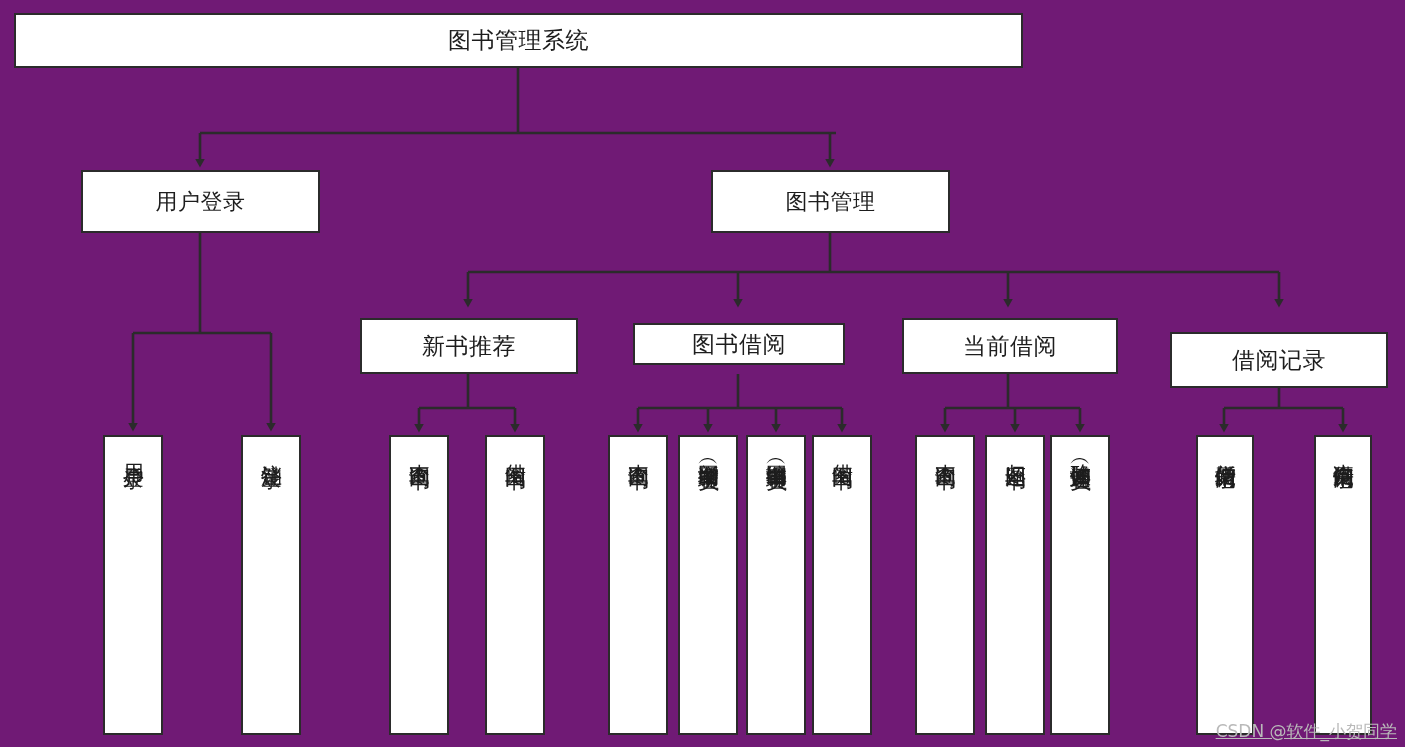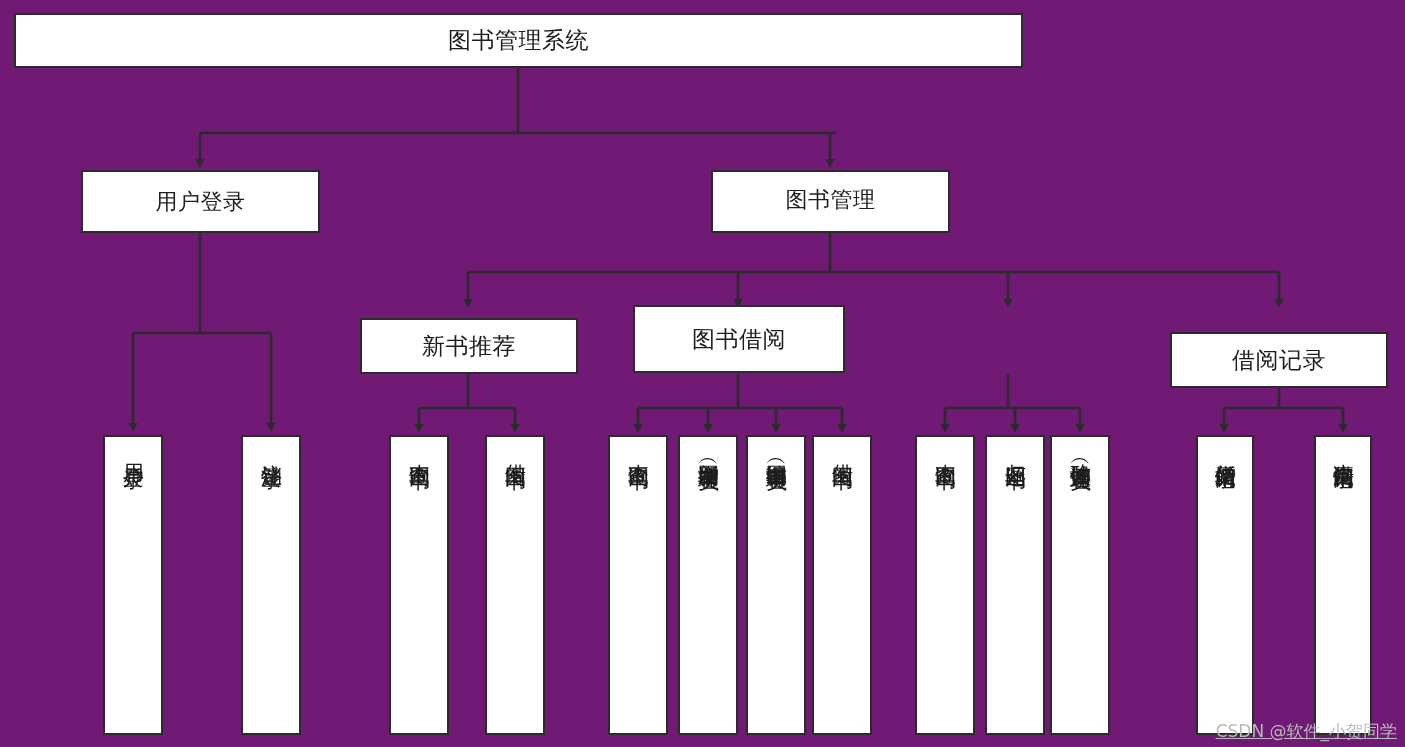--- a/index.html
+++ b/index.html
@@ -139,29 +139,32 @@
     </g>
   </svg>
 
   <div class="node root" style="left:14px; top:13px; width:1009px; height:55px;">
     <span class="node-label">图书管理系统</span>
   </div>
 
   <div class="node level2" style="left:81px; top:170px; width:239px; height:63px;">
     <span class="node-label">用户登录</span>
   </div>
-  <div class="node level2" style="left:711px; top:170px; width:239px; height:63px;font-family:Liberation Mono, monospace;">
+  <div class="node level2" style="left:711px; top:170px; width:239px; height:63px;">
     <span class="node-label">图书管理</span>
   </div>
 
   <div class="node level3" style="left:360px; top:318px; width:218px; height:56px;">
     <span class="node-label">新书推荐</span>
   </div>
-  <div class="node level3" style="left:633px; top:305px; width:212px; height:68px;">
+  <div class="node level3" style="left:633px; top:323px; width:212px; height:42px;">
     <span class="node-label">图书借阅</span>
+  </div>
+  <div class="node level3" style="left:902px; top:318px; width:216px; height:56px;">
+    <span class="node-label">当前借阅</span>
   </div>
   <div class="node level3" style="left:1170px; top:332px; width:218px; height:56px;">
     <span class="node-label">借阅记录</span>
   </div>
 
   <div class="node leaf" style="left:103px; top:435px; width:60px; height:300px;">
     <span class="node-label">用户登录</span>
   </div>
   <div class="node leaf" style="left:241px; top:435px; width:60px; height:300px;">
     <span class="node-label">注销登录</span>

